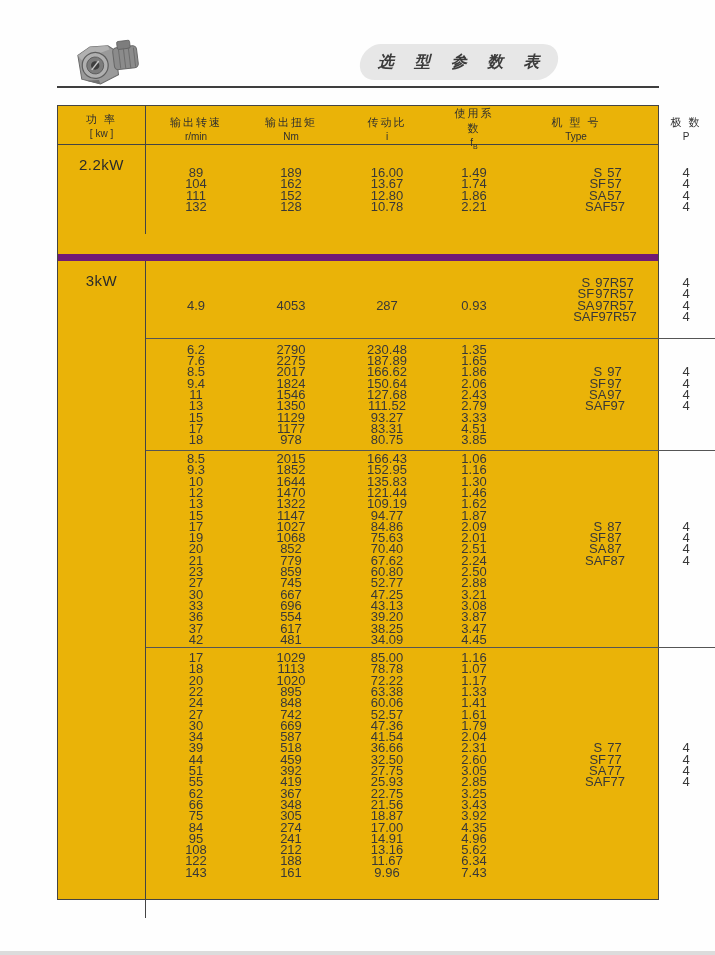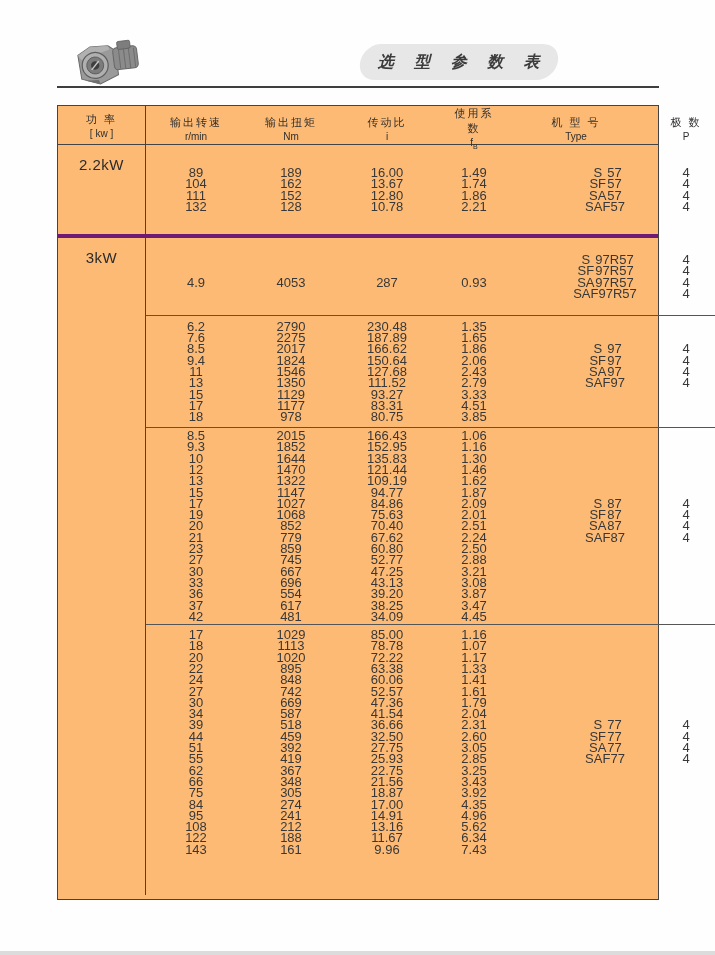--- a/index.html
+++ b/index.html
@@ -13,34 +13,34 @@
             border-radius:16px 22px 16px 22px;
             display:flex; align-items:center; justify-content:center; }
   .banner-text { transform:skewX(18deg); font-style:italic; font-weight:bold;
                  font-size:16px; letter-spacing:8px; padding-left:8px; color:#3c3c3c; }
   .rule { position:absolute; left:57px; top:86px; width:602px; height:2px; background:#3e3e3e; }
   .bottom-edge { position:absolute; left:0; bottom:0; width:715px; height:4px; background:#dcdcdc; }
 
   
   .ptable { position:absolute; left:57px; top:105px; width:602px; height:795px;
             border:1px solid #444; box-sizing:border-box; display:flex; flex-direction:column;
-            background:#fdba74; }
+            background:#eab308; }
   .grid6 { display:grid; grid-template-columns:100px 66px 102px 48px 132px 64px;gap:12px; }
   .thead { display:flex; border-bottom:1px solid #444; height:38px; flex:0 0 auto; }
   .th-power { width:88px; flex:0 0 88px; border-right:1px solid #444; box-sizing:border-box;
               display:flex; flex-direction:column; align-items:center; justify-content:center; }
   .th-data { flex:1; align-items:center; }
   .th-cell { text-align:center; display:flex; flex-direction:column; justify-content:center; }
   .zh { font-size:11px; letter-spacing:2px; color:#2f2f2f; }
   .en { font-size:10px; margin-top:1px; color:#2f2f2f; }
   .en sub { font-size:7px; }
 
   .sections { flex:1; display:flex; flex-direction:column; }
   .section { display:flex; }
-  .section + .section { border-top:4px solid #701a75; }
+  .section + .section { border-top:7px solid #701a75;margin-top:20px; }
   .power-col { width:88px; flex:0 0 88px; border-right:1px solid #444; box-sizing:border-box;
                text-align:center; padding-top:11px; }
   .power-label { font-weight:normal; font-size:15px; color:#2b2b2b; letter-spacing:0.5px; }
   .blocks { flex:1; display:flex; flex-direction:column; }
   .block + .block { border-top:1px solid #555; }
 
   .row { height:11.3px; line-height:11.3px; font-size:13px; color:#383838; }
   .cell { text-align:center; }
   .type-cell { text-align:center; padding-left:58px; box-sizing:border-box; white-space:nowrap; }
   .type-prefix { display:inline-block; min-width:19px; }

